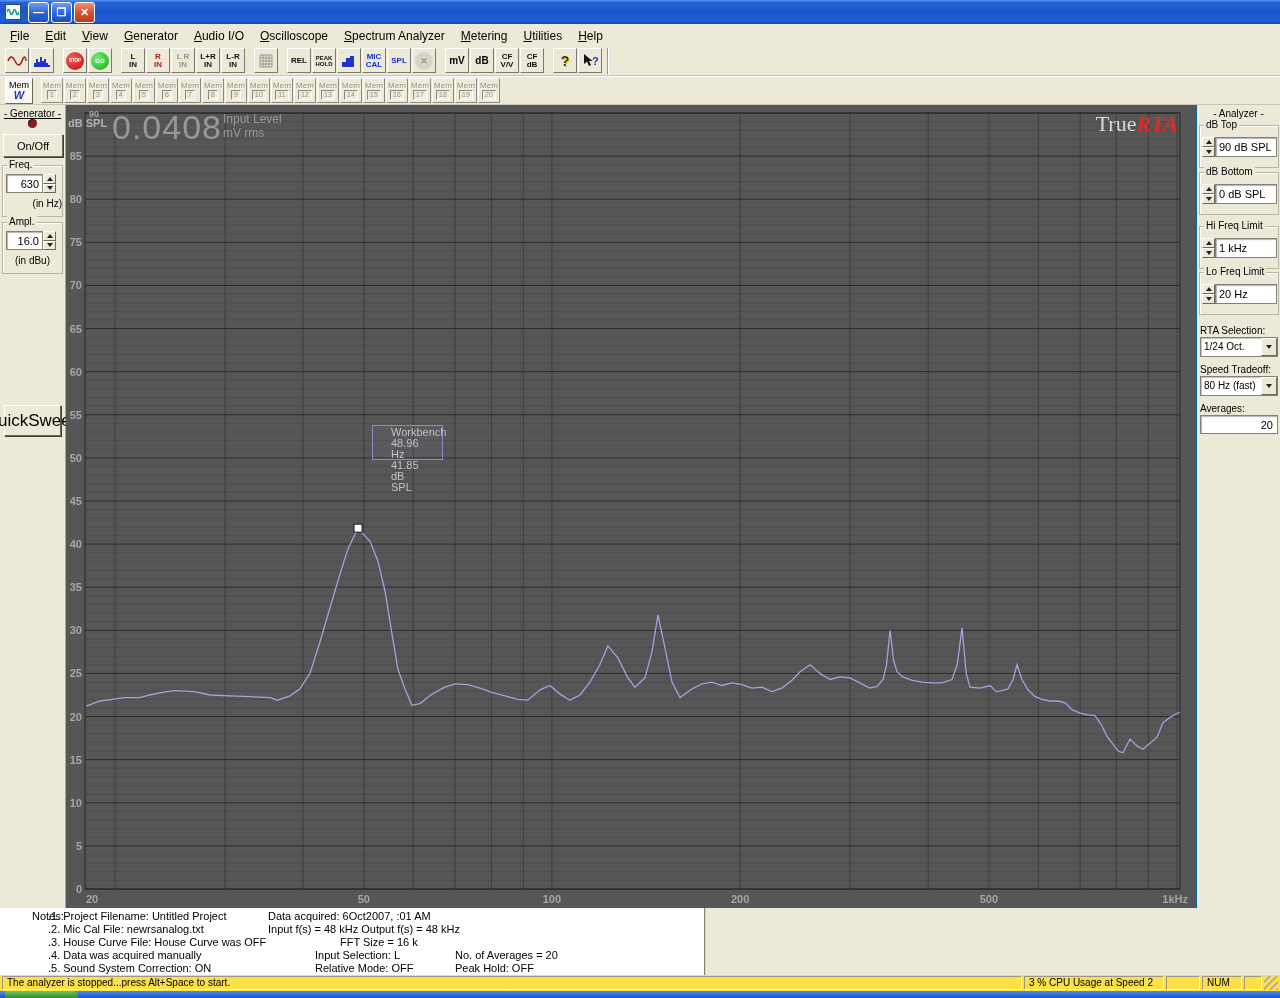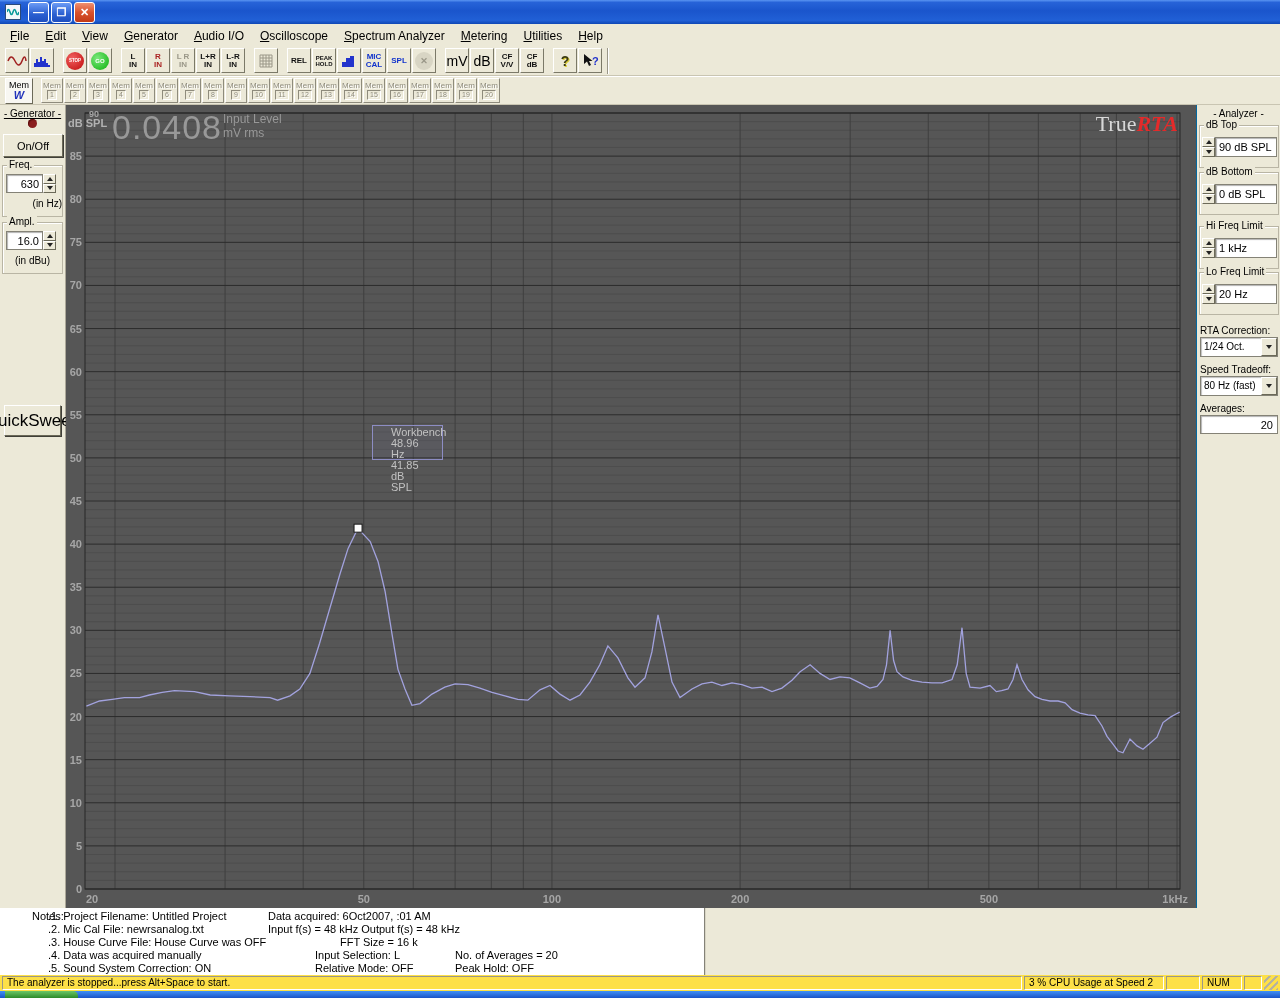--- a/index.html
+++ b/index.html
@@ -28,21 +28,21 @@
   .menu-item { padding:3px 8px; }
   .menu-item u { text-decoration:underline; }
   
   .toolbar { position:absolute; top:46px; left:0; width:1280px; height:30px;
     display:flex; align-items:center; padding-left:5px; border-bottom:1px solid #c9c5b2; }
   .tbtn { width:24px; height:25px; margin-right:1px; background:#ece9d8;
     border:1px solid; border-color:#fff #7b7968 #7b7968 #fff;
     display:flex; flex-direction:column; align-items:center; justify-content:center;
     font-weight:bold; overflow:hidden; flex:none; }
   .tbtn .tl { font-size:8px; line-height:8px; }
-  .tbtn .tl.big { font-size:14px; line-height:10px; font-weight:normal; }
+  .tbtn .tl.big { font-size:10px; line-height:10px; font-weight:bold; }
   .tbtn .tl.tiny { font-size:6px; line-height:6px; }
   .tbtn.disabled { color:#9a9788 !important;justify-content:center; }
   .tbtn.disabled .tl { color:#9a9788 !important; }
   .tb-gap { width:8px; flex:none; }
   .tb-sep { width:2px; height:26px; border-left:1px solid #9a9788; border-right:1px solid #fff; margin:0 4px; flex:none; }
   .circ { width:18px; height:18px; border-radius:50%; display:flex; align-items:center;
     justify-content:center; color:#fff; font-weight:bold; }
   
   .membar { position:absolute; top:76px; left:0; width:1280px; height:29px;
     border-top:1px solid #fff; border-bottom:1px solid #c9c5b2;
@@ -591,21 +591,21 @@
                 <span class="tri-up"></span>
               </div>
               <div class="spinbtn">
                 <span class="tri-dn"></span>
               </div>
             </div>
             <div class="sunken" style="width:62px;height:20px;font-size:11px;padding:3px 0 0 3px;">20 Hz</div>
           </div>
         </div>
       </div>
-    <div class="alabel" style="top:220px;">RTA Correction:</div>
+    <div class="alabel" style="top:220px;">RTA Selection:</div>
     <div class="dd" style="left:3px;top:232px;width:78px;">
       <span class="ddval">1/24 Oct.</span>
       <span class="ddbtn">
           <span class="tri-dn"></span>
         </span>
     </div>
     <div class="alabel" style="top:259px;">Speed Tradeoff:</div>
     <div class="dd" style="left:3px;top:271px;width:78px;">
       <span class="ddval">80 Hz (fast)</span>
       <span class="ddbtn">

